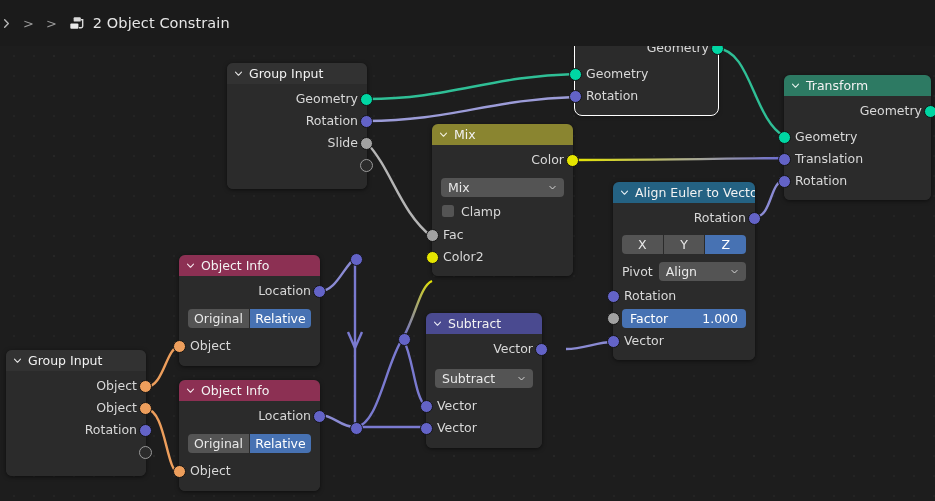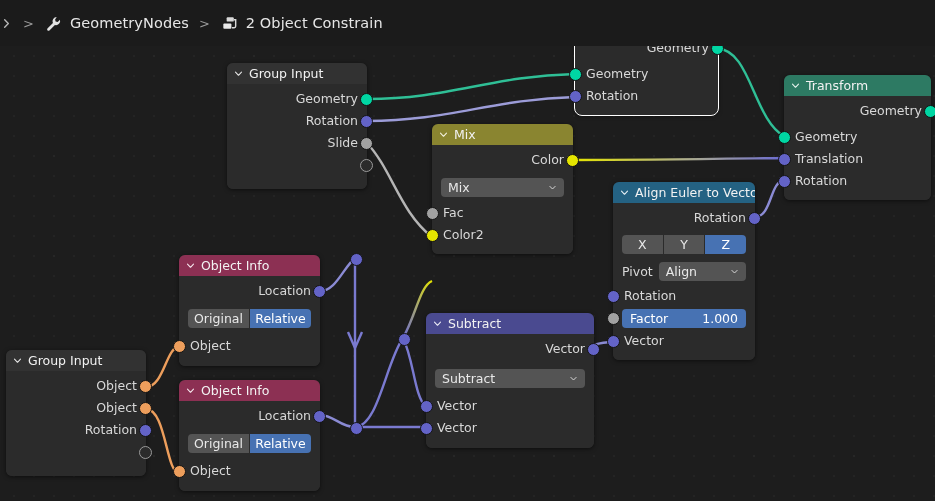--- a/index.html
+++ b/index.html
@@ -272,28 +272,20 @@
 <div id="breadcrumb">
   <div id="leftchev">
     <svg viewBox="0 0 12 12" width="11" height="11">
         <path d="M4 2 L8 6 L4 10" fill="none" stroke="#b9b9b9" stroke-width="1.5" stroke-linecap="round" stroke-linejoin="round"></path>
       </svg>
   </div>
 
 
   <span class="crumb-sep">&gt;</span>
 
-  <div class="crumb">
-    <span>
-      <svg class="crumb-icon" viewBox="0 0 20 20">
-        <path d="M13.4 3.2 a4.4 4.4 0 0 0 -4.0 6.3 L3.6 15.3 a1.5 1.5 0 0 0 2.1 2.1 l5.8 -5.8 a4.4 4.4 0 0 0 5.3 -5.6 l-2.4 2.4 -2.2 -0.5 -0.5 -2.2 z" fill="#e2e2e2"></path>
-      </svg>
-    </span>
-    <span class="crumb-label">GeometryNodes</span>
-  </div>
 
   <span class="crumb-sep">&gt;</span>
 
   <div class="crumb">
     <span>
       <svg class="crumb-icon" viewBox="0 0 20 20">
         <rect x="7" y="3.5" width="7.5" height="4.5" rx="1" fill="#d9d9d9"></rect>
         <rect x="3.5" y="10" width="8.5" height="5.5" rx="1" fill="#eaeaea"></rect>
         <path d="M14.5 6 h2 v7 a1.5 1.5 0 0 1 -1.5 1.5 h-2.5" fill="none" stroke="#d9d9d9" stroke-width="1.5"></path>
       </svg>
@@ -390,20 +382,24 @@
       <span>Color</span>
       <span class="sock right" style="background:#e5e500;"></span>
     </div>
     <div class="widget-row" style="margin-top:6px;">
       <div class="dropdown">
         <span>Mix</span>
         <svg class="dd-chev" viewBox="0 0 12 12">
             <path d="M2.5 4.5 L6 8 L9.5 4.5" fill="none" stroke="#e9e9e9" stroke-width="1.3" stroke-linecap="round" stroke-linejoin="round"></path>
           </svg>
       </div>
+    </div>
+    <div class="checkrow" style="margin-top:2px;">
+      <span class="checkbox"></span>
+      <span>Clamp</span>
     </div>
     <div class="row in" style="margin-top:2px;">
       <span class="sock left" style="background:#a1a1a1;"></span>
       <span class="rowlabel-in">Fac</span>
     </div>
     <div class="row in">
       <span class="sock left" style="background:#e5e500;"></span>
       <span class="rowlabel-in">Color2</span>
     </div>
   </div>
@@ -448,21 +444,21 @@
         <span>1.000</span>
       </div>
     </div>
     <div class="row in" style="margin-top:1px;">
       <span class="sock left" style="background:#6363c7;"></span>
       <span class="rowlabel-in">Vector</span>
     </div>
   </div>
 </div>
 
-<div class="node" style="left:426px; top:313px; width:168px;">
+<div class="node" style="left:426px; top:313px; width:116px;">
   <div class="node-head" style="background:#4a4a90;">
     <svg class="head-chev" viewBox="0 0 12 12">
         <path d="M2 4.2 L6 8.4 L10 4.2" fill="none" stroke="#eeeef8" stroke-width="1.4" stroke-linecap="round" stroke-linejoin="round"></path>
       </svg>
     <span>Subtract</span>
   </div>
   <div class="node-body" style="padding-bottom:10px;">
     <div class="row out">
       <span>Vector</span>
       <span class="sock right" style="background:#6363c7;"></span>

